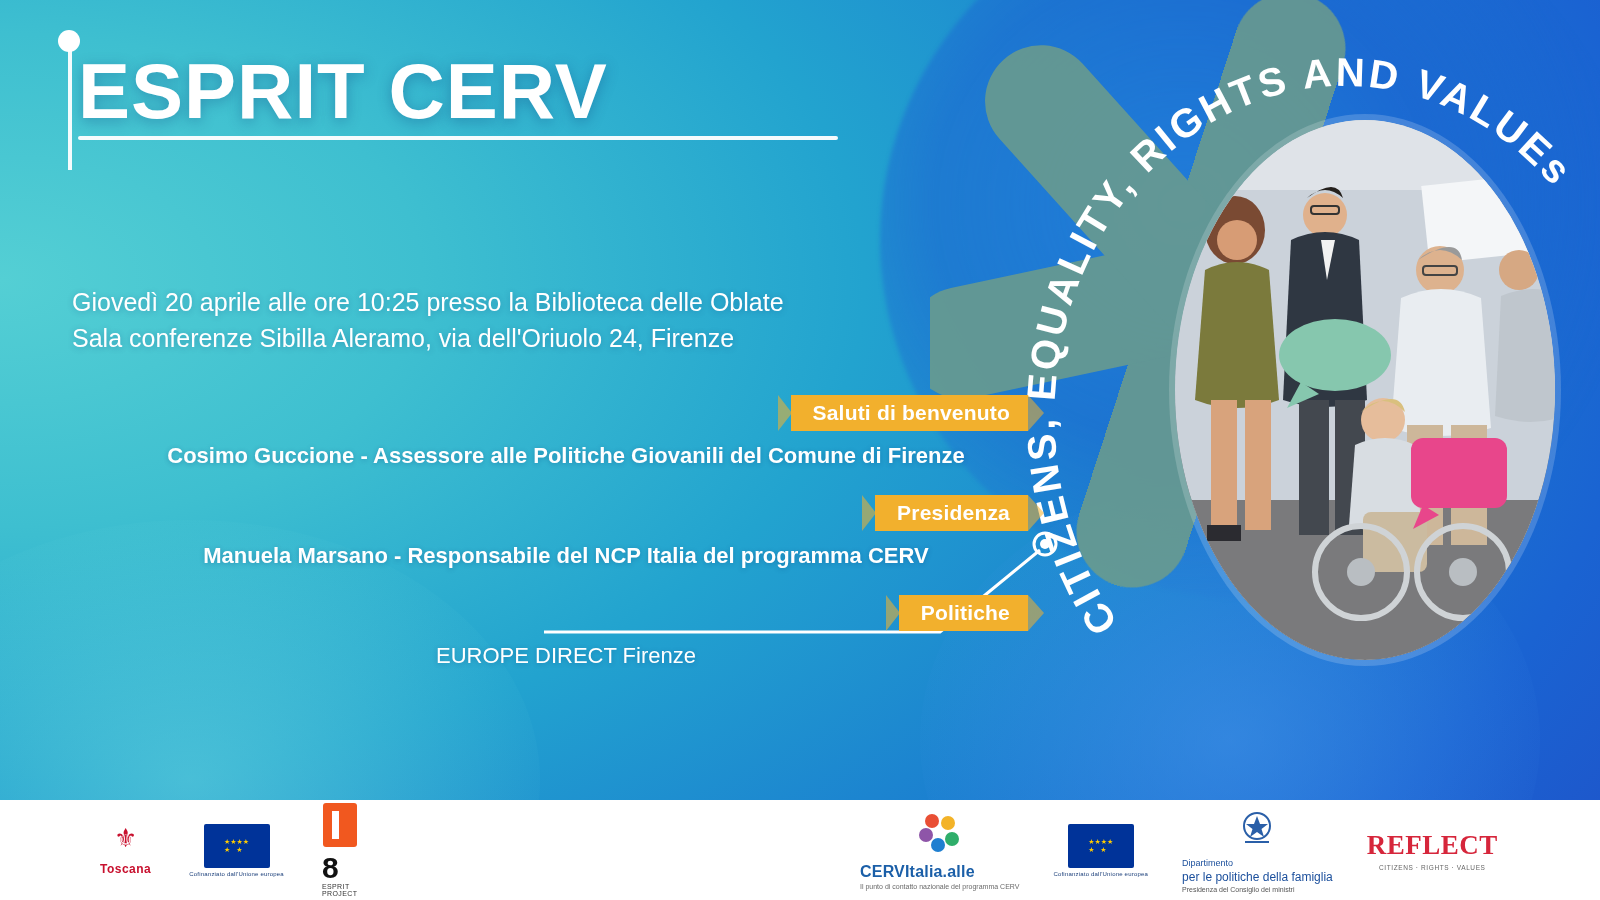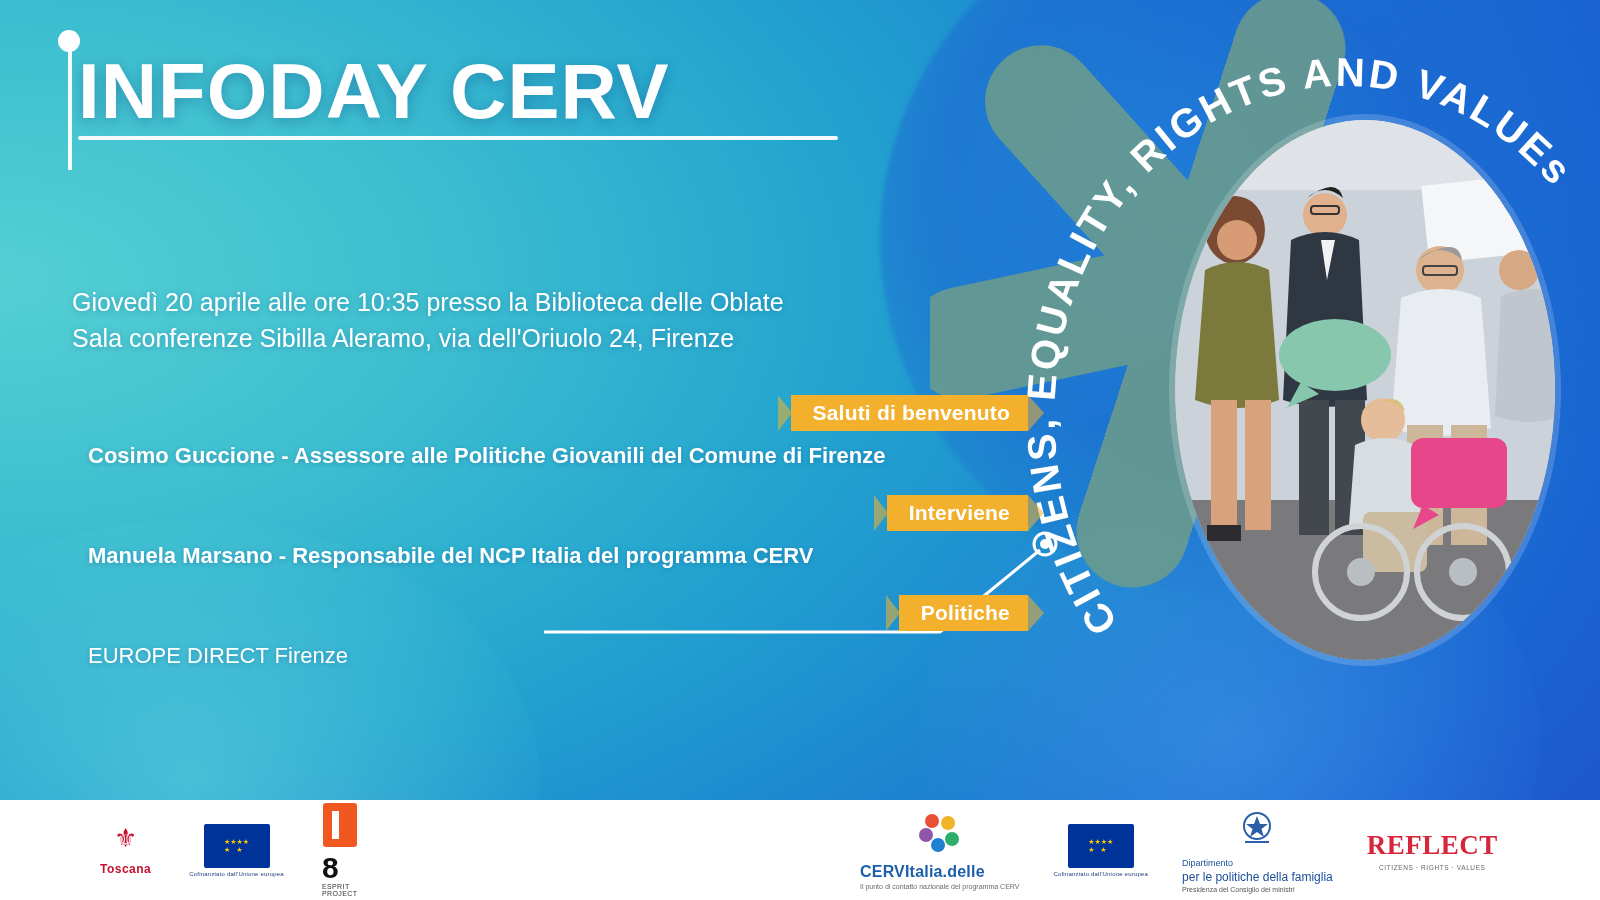--- a/index.html
+++ b/index.html
@@ -189,20 +189,21 @@
     border-bottom: 18px solid transparent;
     border-left: 16px solid #f2b02d;
     opacity: .55;
   }
   .speaker {
     margin: 12px 0 0 44px;
     color: #ffffff;
     font-size: 22px;
     font-weight: bold;
     text-shadow: 0 1px 5px rgba(10,60,120,.3);
+    text-align: center;
   }
   .speaker.light { font-weight: 400; }
 
   
   .pointer { position: absolute; left: 540px; top: 520px; width: 540px; height: 130px; }
 
   
   .footer {
     position: absolute;
     left: 0; top: 800px;
@@ -349,45 +350,45 @@
 
     <svg class="pointer" viewBox="0 0 540 130">
       <path d="M4 112 L400 112 L500 30" stroke="#ffffff" stroke-width="3" fill="none"></path>
       <circle cx="505" cy="24" r="11" fill="none" stroke="#ffffff" stroke-width="3"></circle>
       <circle cx="505" cy="24" r="5" fill="#ffffff"></circle>
     </svg>
 
     <div class="title-wrap">
       <div class="title-bracket"></div>
       <div class="title-dot"></div>
-      <h1 class="title">INFODAY CERV</h1>
+      <h1 class="title">ESPRIT CERV</h1>
       <div class="title-rule"></div>
     </div>
 
 
     <div class="when">
-      <div>Giovedì 20 aprile alle ore 10:35 presso la Biblioteca delle Oblate</div>
+      <div>Giovedì 20 aprile alle ore 10:25 presso la Biblioteca delle Oblate</div>
       <div>Sala conferenze Sibilla Aleramo, via dell'Oriuolo 24, Firenze</div>
     </div>
 
     <div class="program">
 
       <div class="prog-item">
         <div class="tag-row">
           <div class="tag-arrow-left"></div>
           <div class="tag">Saluti di benvenuto</div>
           <div class="tag-arrow-right"></div>
         </div>
         <div class="speaker">Cosimo Guccione - Assessore alle Politiche Giovanili del Comune di Firenze</div>
       </div>
 
       <div class="prog-item">
         <div class="tag-row">
           <div class="tag-arrow-left"></div>
-          <div class="tag">Interviene</div>
+          <div class="tag">Presidenza</div>
           <div class="tag-arrow-right"></div>
         </div>
         <div class="speaker">Manuela Marsano - Responsabile del NCP Italia del programma CERV</div>
       </div>
 
       <div class="prog-item">
         <div class="tag-row">
           <div class="tag-arrow-left"></div>
           <div class="tag">Politiche</div>
           <div class="tag-arrow-right"></div>
@@ -429,21 +430,21 @@
 
       <div class="logo cervitalia">
         <svg class="cerv-mark" viewBox="0 0 44 44">
           <circle cx="14" cy="10" r="7" fill="#e94f35"></circle>
           <circle cx="30" cy="12" r="7" fill="#f3b328"></circle>
           <circle cx="34" cy="28" r="7" fill="#2fae6a"></circle>
           <circle cx="20" cy="34" r="7" fill="#1f7fd0"></circle>
           <circle cx="8" cy="24" r="7" fill="#8e55a8"></circle>
         </svg>
         <div class="txtblock">
-          <div class="t1">CERVItalia.delle</div>
+          <div class="t1">CERVItalia.alle</div>
           <div class="t2">Il punto di contatto nazionale del programma CERV</div>
         </div>
       </div>
 
       <div class="logo">
         <div class="eu-flag">
           <div class="stars">★★★★<br>★&nbsp;&nbsp;&nbsp;★</div>
         </div>
         <div class="cap">Cofinanziato dall'Unione europea</div>
       </div>

